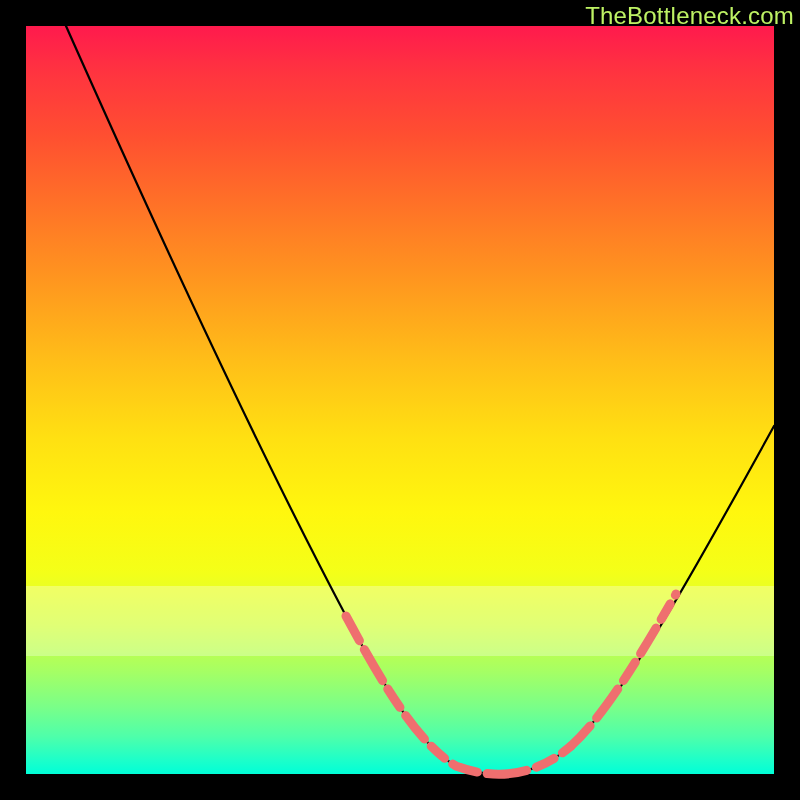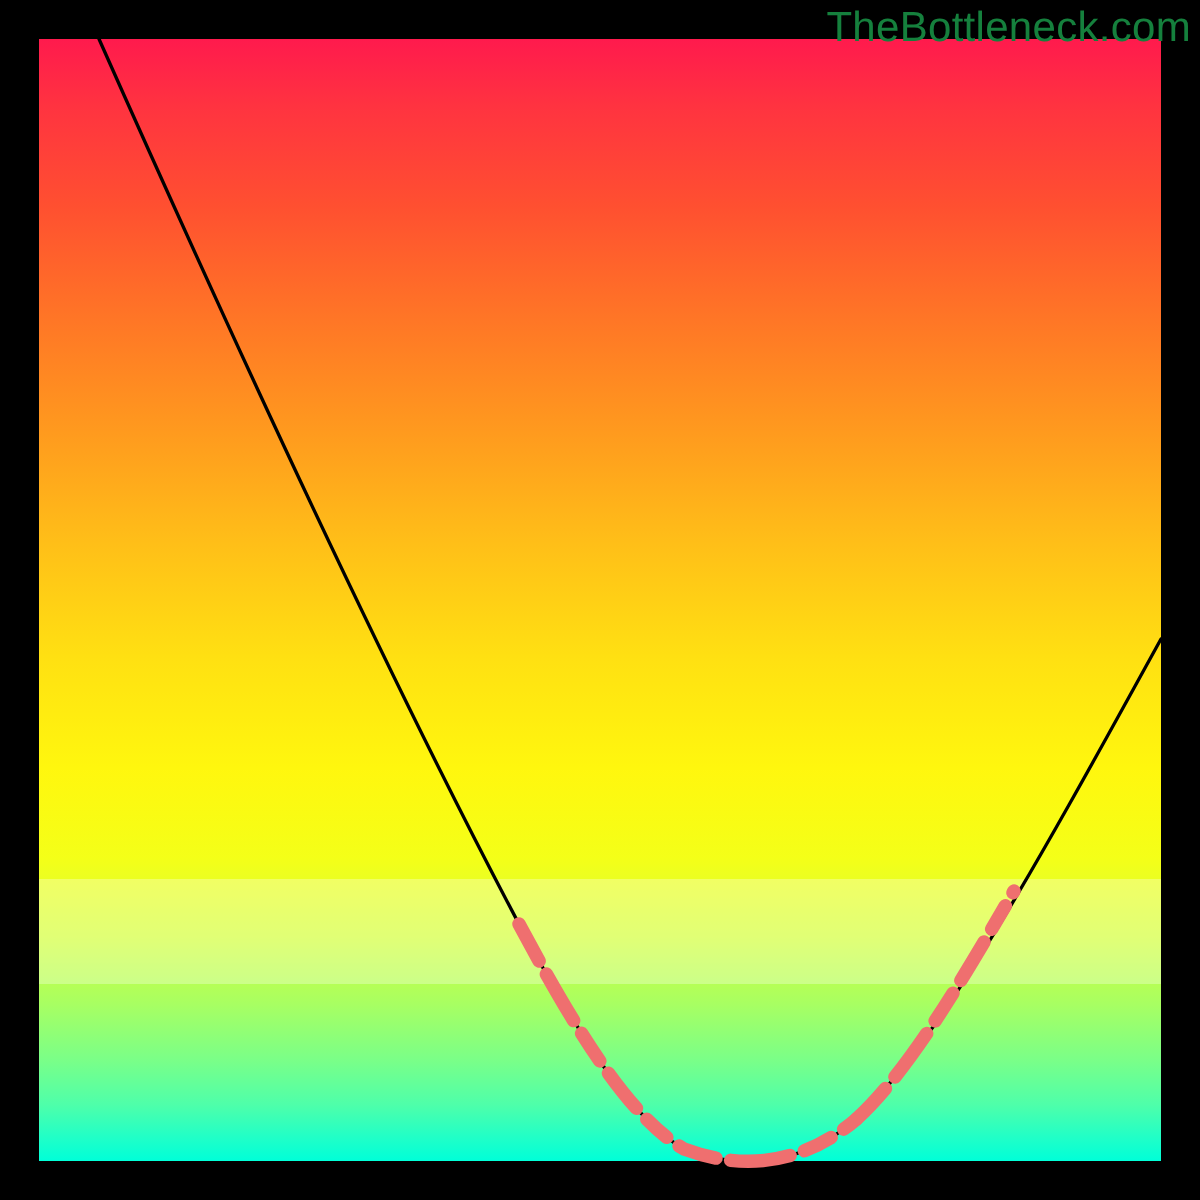--- a/index.html
+++ b/index.html
@@ -40,22 +40,22 @@
     left: 0;
     right: 0;
     top: 560px;
     height: 70px;
     background: rgba(255,255,255,0.30);
   }
   .watermark {
     position: absolute;
     top: 2px;
     right: 6px;
-    color: #15803d;
-    font-size: 28px;
+    color: #bef264;
+    font-size: 24px;
     letter-spacing: 0.2px;
     font-weight: 500;
     user-select: none;
   }
   svg.curve {
     position: absolute;
     left: 0;
     top: 0;
     width: 748px;
     height: 748px;

